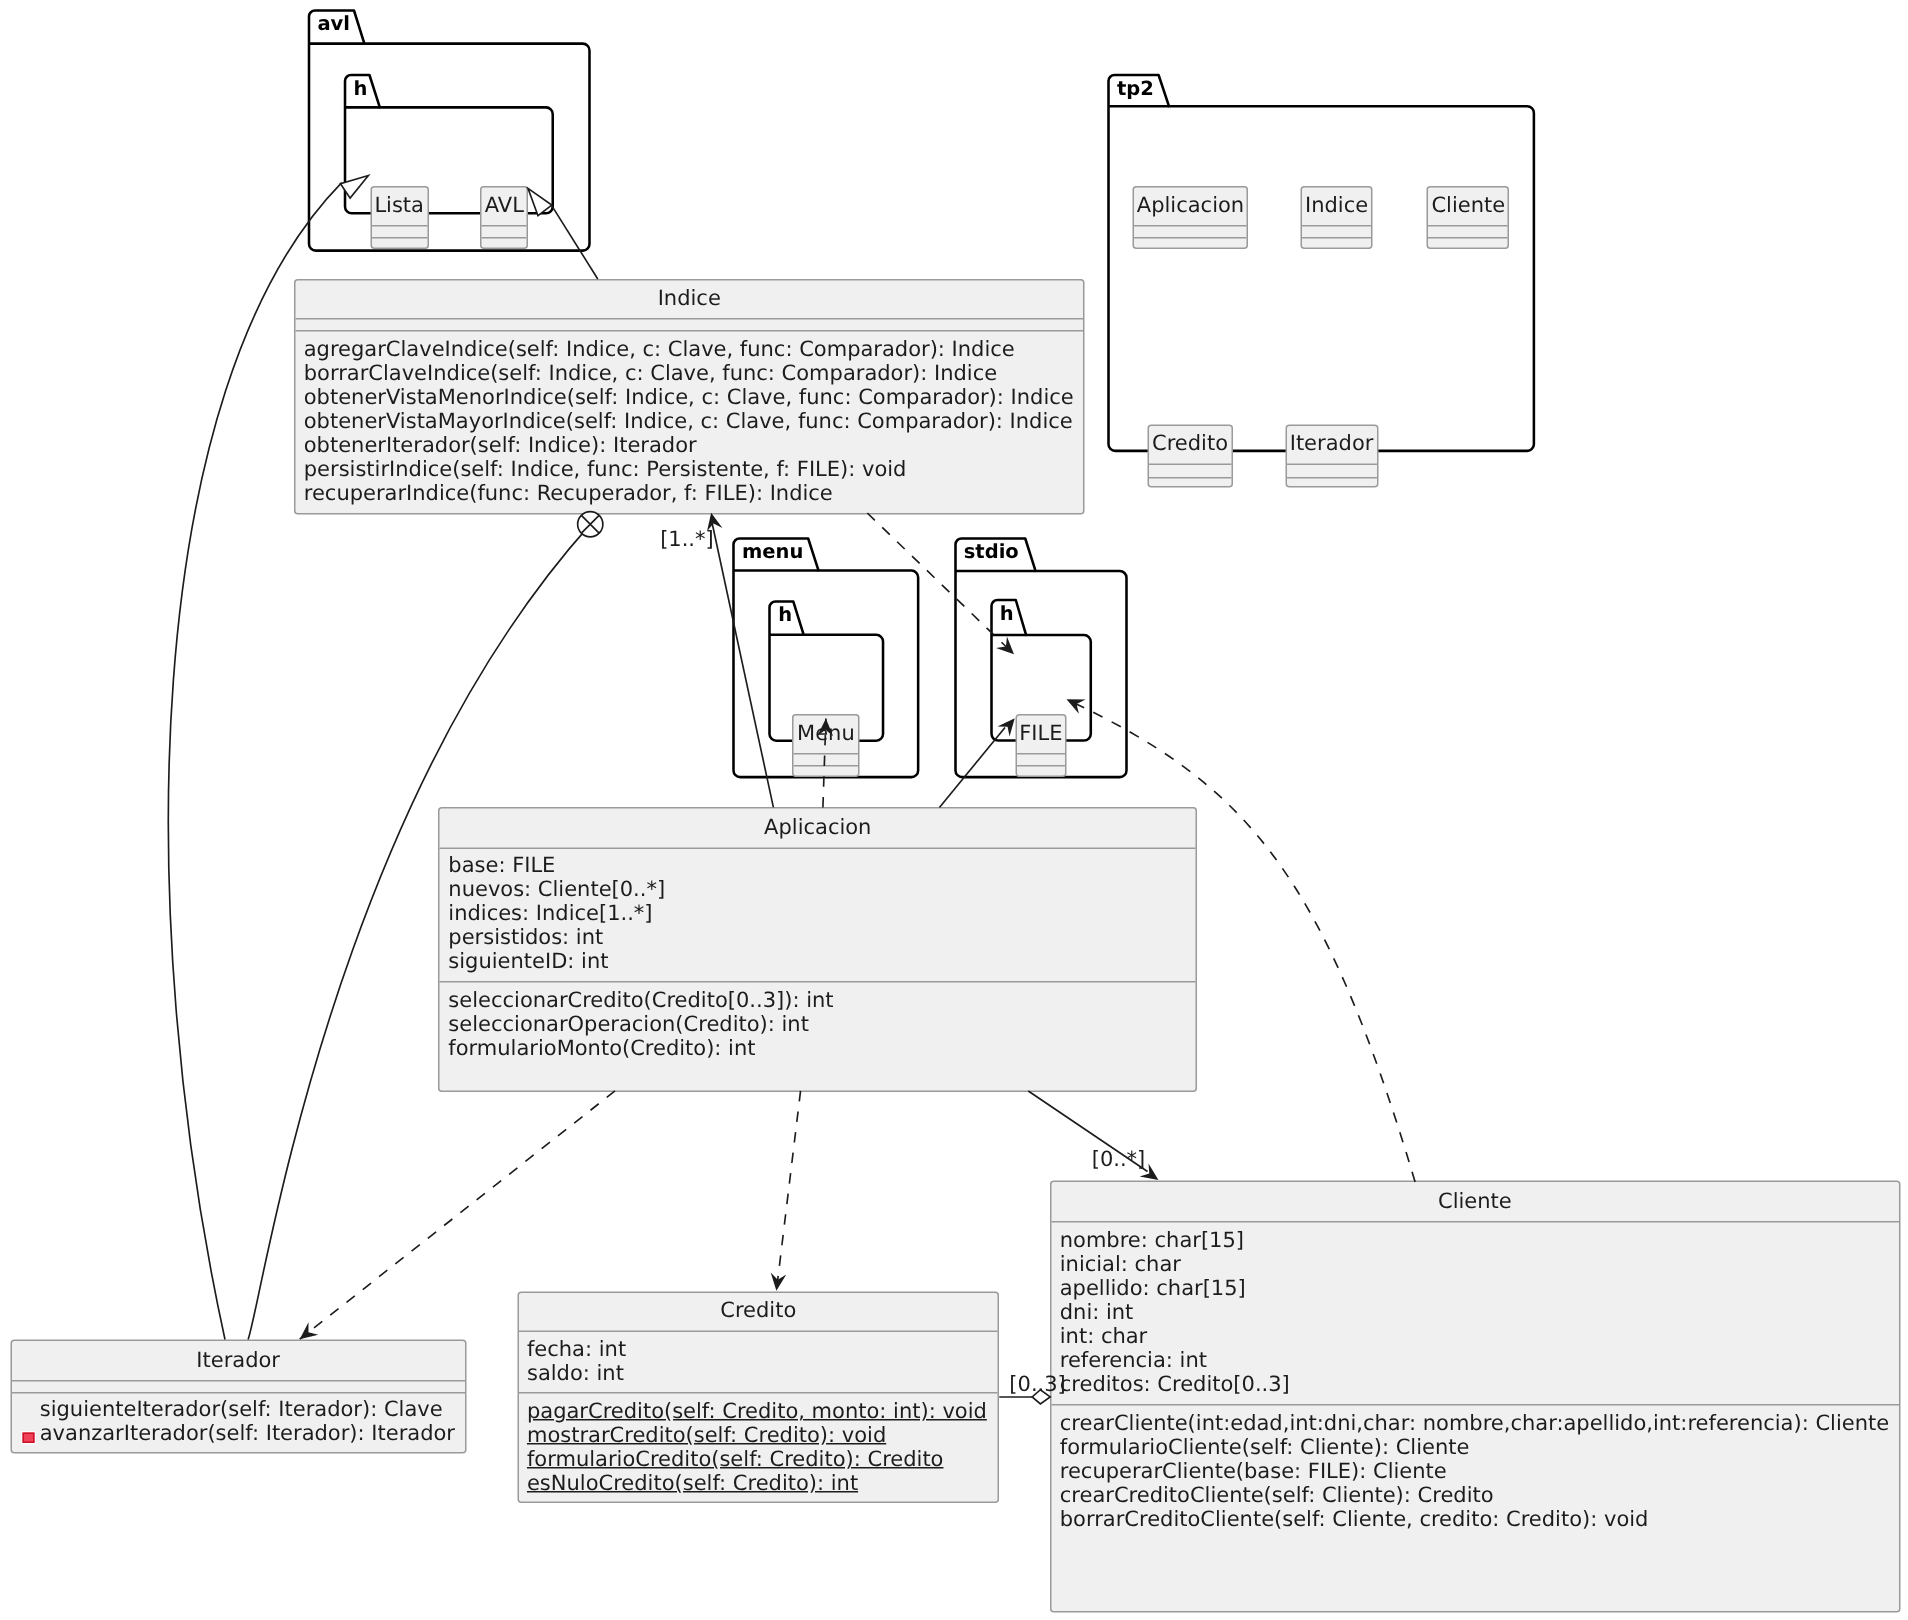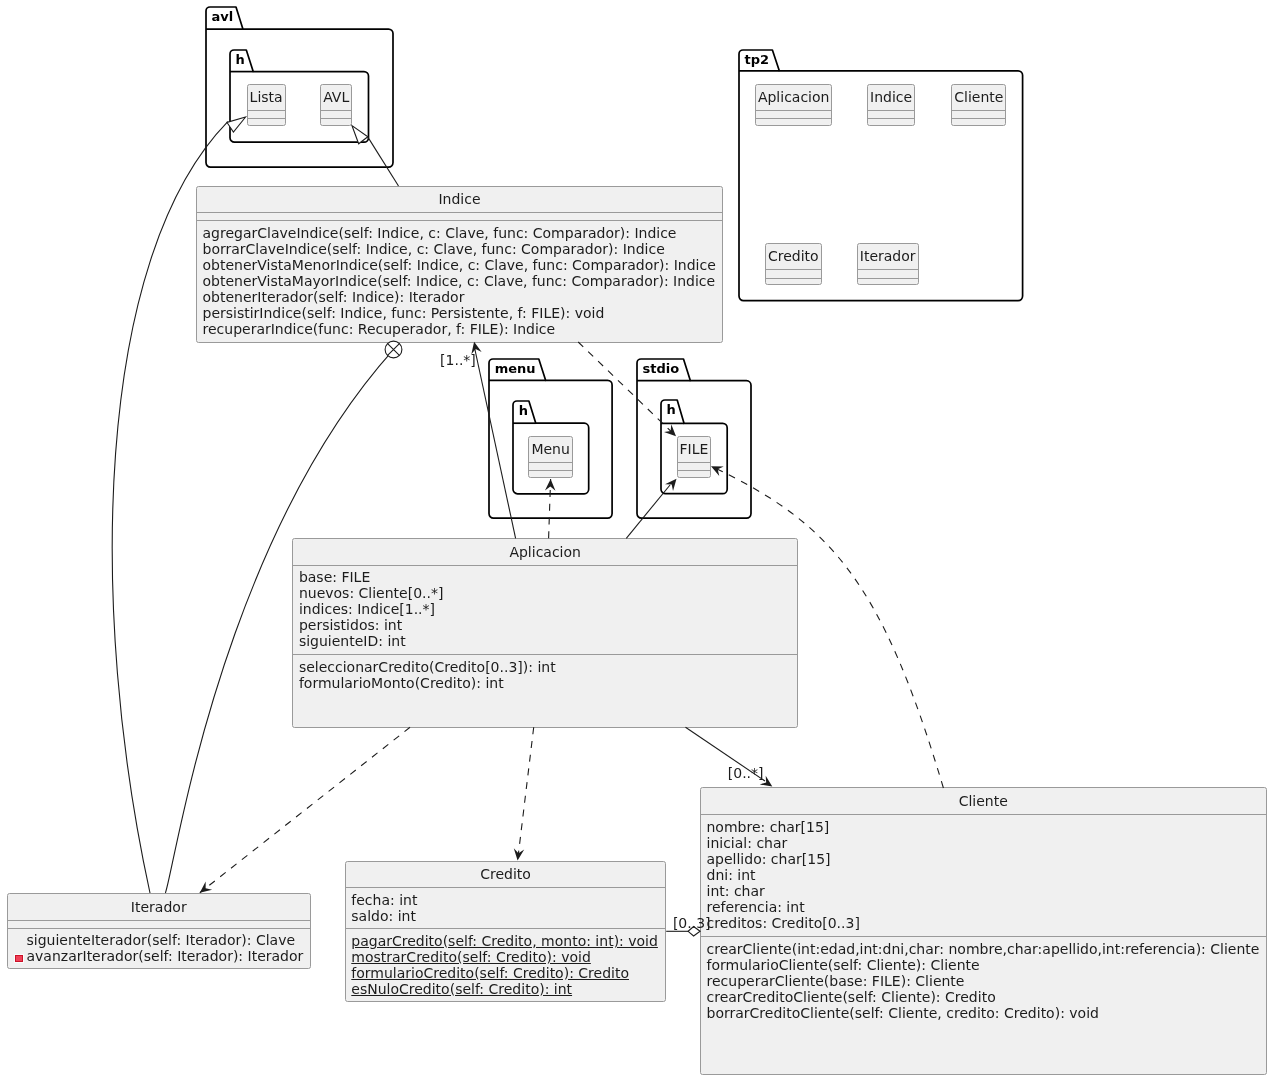--- a/index.html
+++ b/index.html
@@ -12,21 +12,21 @@
   #canvas{position:absolute;left:0;top:0;width:1272px;height:1048px;}
   svg.edges{position:absolute;left:0;top:0;width:1272px;height:1080px;overflow:visible;}
 
   .cls{position:absolute;background:#f0f0f0;border:1px solid #9a9a9a;border-radius:2.5px;
        box-sizing:border-box;}
   .cls .title{text-align:center;line-height:16px;box-sizing:content-box;}
   .cls .sec{border-top:1px solid #9a9a9a;box-sizing:content-box;}
   .cls .sec .row{line-height:16px;white-space:pre;padding-left:5.5px;position:relative;}
 
   .mini{position:absolute;background:#f0f0f0;border:1px solid #9a9a9a;border-radius:2.5px;
-        box-sizing:content-box;height:40px;}
+        box-sizing:content-box;height:40px;margin-top:40px;}
   .mini .title{text-align:center;line-height:16px;padding:4px 2px 4.5px;white-space:nowrap;}
   .mini .bar{border-top:1px solid #9a9a9a;height:7.75px;box-sizing:content-box;}
 
   svg.pkg{position:absolute;overflow:visible;}
   .tabtext{position:absolute;font-weight:bold;font-size:13px;line-height:16px;
            white-space:nowrap;color:#000;}
 
   .mlabel{position:absolute;line-height:16px;white-space:nowrap;font-size:14px;color:#1c1c1c;}
   .privdot{position:absolute;left:7.3px;top:6.7px;width:7.5px;height:7.5px;
            background:#ef4158;border:1.2px solid #cb1228;box-sizing:border-box;
@@ -142,20 +142,21 @@
     <div class="title" style="padding-top:5px;padding-bottom:5px;">Aplicacion</div>
     <div class="sec" style="padding-top:3px;padding-bottom:5px;">
       <div class="row">base: FILE</div>
       <div class="row">nuevos: Cliente[0..*]</div>
       <div class="row">indices: Indice[1..*]</div>
       <div class="row">persistidos: int</div>
       <div class="row">siguienteID: int</div>
     </div>
     <div class="sec" style="padding-top:4px;padding-bottom:4px;">
       <div class="row">seleccionarCredito(Credito[0..3]): int</div>
+      <div class="row">seleccionarOperacion(Credito): int</div>
       <div class="row">formularioMonto(Credito): int</div>
     </div>
   </div>
   <div class="cls" style="left:7px;top:893px;width:303.5px;height:76px;">
     <div class="title" style="padding-top:5px;padding-bottom:5px;">Iterador</div>
     <div class="sec" style="height:7px;"></div>
     <div class="sec" style="padding-top:3px;padding-bottom:4px;">
       <div class="row" style="padding-left:18.5px">siguienteIterador(self: Iterador): Clave</div>
       <div class="row" style="padding-left:18.5px"><span class="privdot"></span><span>avanzarIterador(self: Iterador): Iterador</span></div>
     </div>

